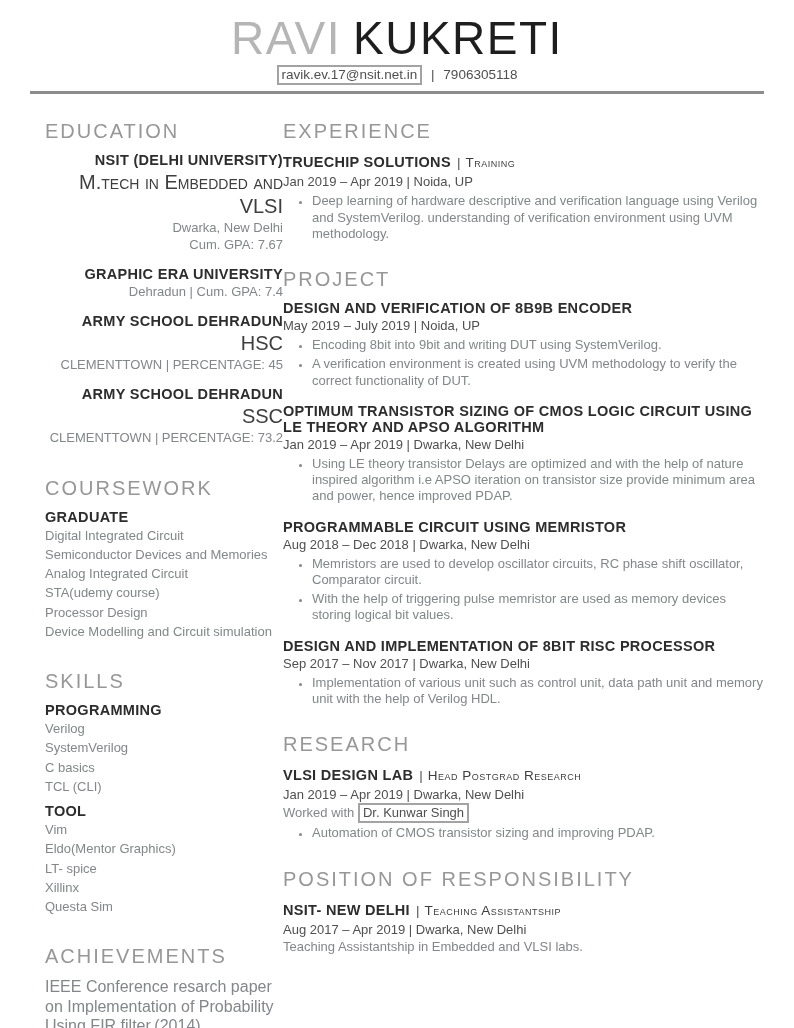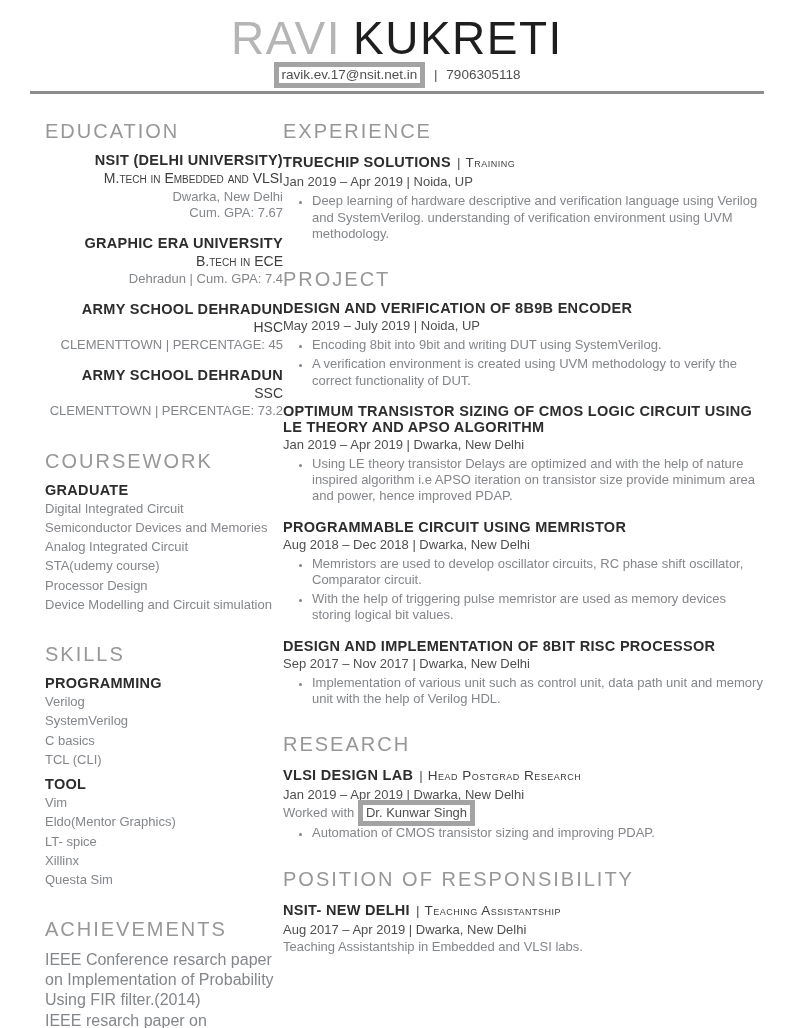--- a/index.html
+++ b/index.html
@@ -9,41 +9,41 @@
     color:#333;
   }
   .page{width:794px;height:1028px;overflow:hidden;position:relative;background:#fff;}
 
   
   .header{text-align:center;padding-top:14px;}
   .name{font-size:46px;font-weight:300;letter-spacing:1.5px;line-height:1.05;margin:0;}
   .name .first{color:#b5b5b5;margin-right:12px;}
   .name .last{color:#1e1e1e;}
   .contact{margin-top:5px;font-size:13.5px;color:#4f4f4f;}
-  .linkbox{border:5px solid #a3a3a3;padding:0px 3px 1px 3px;color:#4f4f4f;cursor:pointer;}
+  .linkbox{border:2px solid #a3a3a3;padding:0px 3px 1px 3px;color:#4f4f4f;cursor:pointer;}
   .contact .pipe{margin:0 5px;}
   .divider{height:3px;background:#8c8c8c;margin:9px 30px 0 30px;}
 
   
   .columns{display:flex;padding:26px 30px 0 45px;}
   .col-left{flex:0 0 238px;max-width:238px;margin-right:0;}
   .col-right{flex:1;min-width:0;}
 
   section{margin-bottom:26px;}
   .col-left section{margin-bottom:30px;}
   .section-title{
     font-size:20px;font-weight:400;color:#979797;
     letter-spacing:2px;margin:0 0 9px 0;
   }
 
   
   .edu-entry{margin-bottom:13px;text-align:right;}
   .entry-name{font-size:14.5px;font-weight:700;color:#2d2d2d;letter-spacing:.3px;margin-bottom:2px;}
   .smallcaps{font-variant:small-caps;}
-  .degree{font-size:14px;color:#3e3e3e;margin-bottom:2px;line-height:1.2;}
+  .degree{font-size:20px;color:#3e3e3e;margin-bottom:2px;line-height:1.2;}
   .detail{font-size:13px;color:#83868a;line-height:1.25;}
   .sub-head{font-size:14.5px;font-weight:700;color:#2d2d2d;margin-bottom:3px;letter-spacing:.3px;}
   .item-list .detail{margin-bottom:3px;}
   .skill-group{margin-bottom:8px;}
   .ach-item{font-size:16px;color:#83868a;line-height:1.22;margin-bottom:2px;}
 
   
   .entry{margin-bottom:14px;}
   .entry-head{line-height:1.25;}
   .org{font-size:14.5px;font-weight:700;color:#2d2d2d;letter-spacing:.3px;}
@@ -83,21 +83,20 @@
 
         <div class="edu-entry">
           <div class="entry-name">NSIT (DELHI UNIVERSITY)</div>
           <div class="degree smallcaps">M.tech in Embedded and VLSI</div>
           <div class="detail">Dwarka, New Delhi</div>
           <div class="detail">Cum. GPA: 7.67</div>
         </div>
 
         <div class="edu-entry">
           <div class="entry-name">GRAPHIC ERA UNIVERSITY</div>
-          <div class="degree smallcaps">B.tech in ECE</div>
           <div class="detail">Dehradun | Cum. GPA: 7.4</div>
         </div>
 
         <div class="edu-entry">
           <div class="entry-name">ARMY SCHOOL DEHRADUN</div>
           <div class="degree">HSC</div>
           <div class="detail">CLEMENTTOWN | PERCENTAGE: 45</div>
         </div>
 
         <div class="edu-entry">

